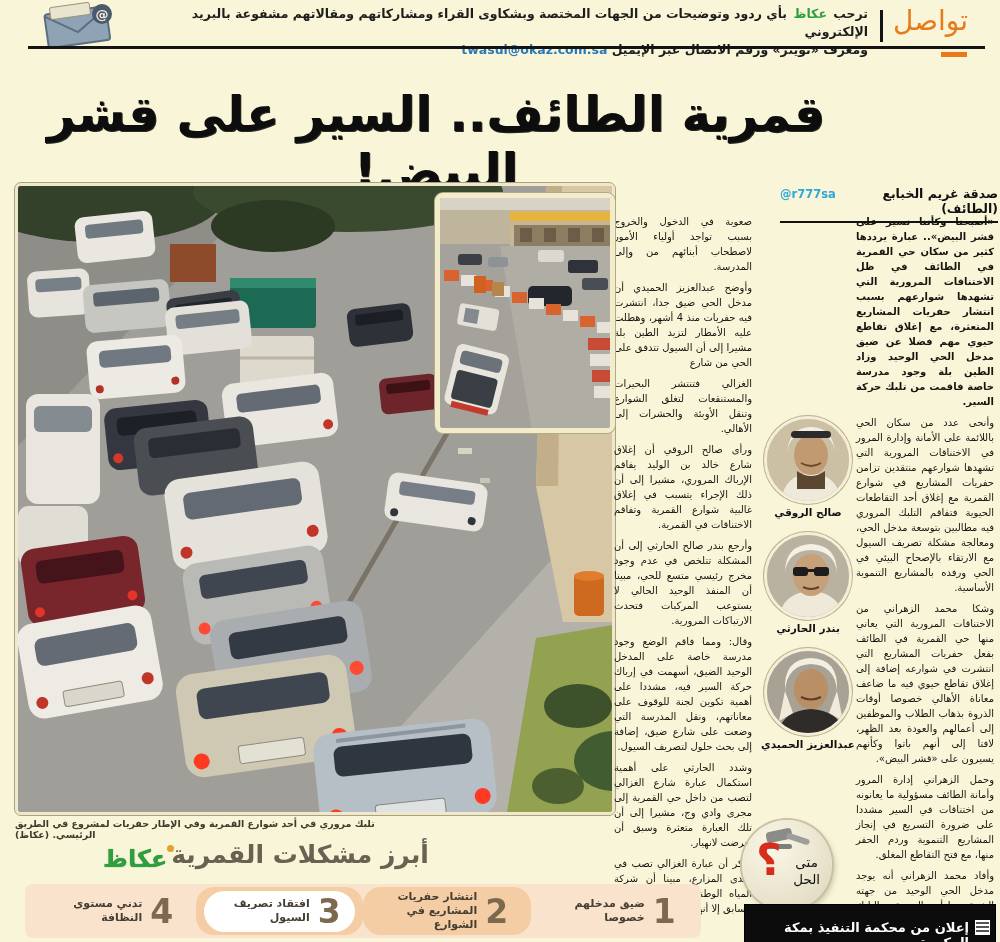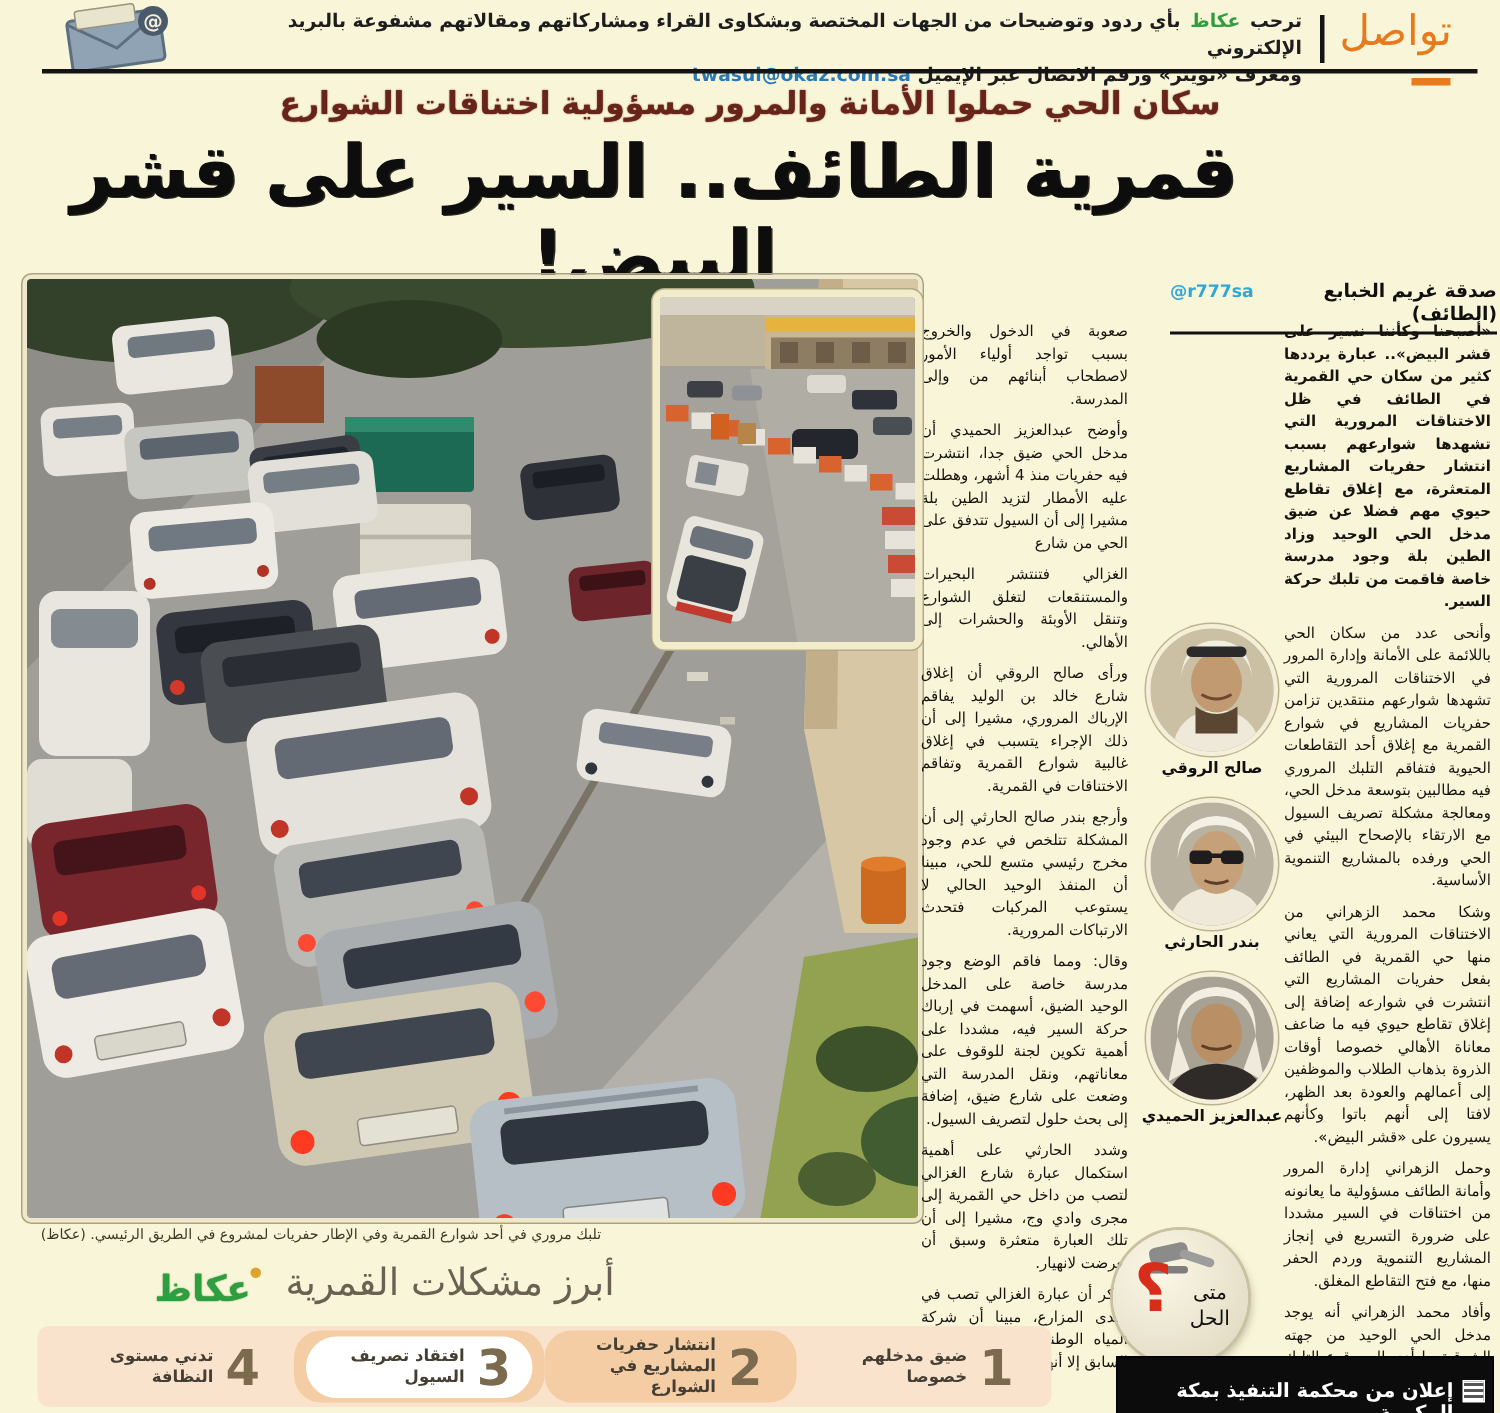--- a/index.html
+++ b/index.html
@@ -13,41 +13,41 @@
   .sec-label{left:893px;top:4px;font-size:28px;font-weight:400;color:#e87a1e;direction:rtl;}
   .sec-bar{left:880px;top:10px;width:3px;height:32px;background:#141414;}
   .rule{left:28px;top:46px;width:957px;height:3px;background:#141414;}
   .rule-accent{left:941px;top:52px;width:26px;height:5px;background:#e87a1e;}
   
   .kicker{left:0;top:57px;width:1000px;text-align:center;direction:rtl;font-size:21px;font-weight:900;color:#67241a;text-shadow:0 0 1px #67241a;}
   .title{left:0;top:86px;width:872px;text-align:center;direction:rtl;font-size:49px;font-weight:900;color:#0d0d0d;letter-spacing:-1px;text-shadow:1px 1px 0 #2a2a22;}
   
   .photo{left:15px;top:183px;width:600px;height:632px;border-radius:6px;overflow:hidden;border:3px solid #efe8ca;outline:1px solid #aaa181;background:#a09e98;}
   .inset{left:435px;top:193px;width:180px;height:240px;border:5px solid #f3ecca;border-radius:8px;overflow:hidden;box-shadow:0 0 0 1px #b2a987;background:#aeaba3;z-index:3;}
-  .caption{left:15px;top:818px;width:398px;direction:rtl;text-align:center;font-size:9.5px;font-weight:400;color:#3c3a28;}
+  .caption{left:15px;top:818px;width:398px;direction:rtl;text-align:left;font-size:9.5px;font-weight:700;color:#3c3a28;}
   
   .byline{left:780px;top:186px;width:218px;direction:rtl;display:flex;align-items:baseline;gap:6px;border-bottom:2px solid #111;padding-bottom:5px;font-size:12.5px;font-weight:900;color:#101010;}
   .byline .handle{color:#2fa8d8;font-size:11.5px;direction:ltr;unicode-bidi:embed;}
   .cols{left:614px;top:214px;width:380px;height:716px;direction:rtl;column-count:2;column-gap:104px;column-fill:auto;overflow:hidden;text-align:justify;font-size:10px;line-height:1.5;color:#15150f;}
   .cols p{margin:0 0 6px;}
   .cols p.lead{font-weight:700;}
   
   .portrait{left:756px;width:104px;text-align:center;z-index:4;}
   .p-circle{width:88px;height:88px;margin:0 auto;border-radius:50%;overflow:hidden;border:3px solid #f5efda;box-shadow:0 0 0 1px #bdb38c;background:#d9cdb4;}
   .p-name{margin-top:2px;font-size:10.5px;font-weight:900;color:#101010;direction:rtl;}
   
   .badge{left:742px;top:820px;width:90px;height:90px;border-radius:50%;background:radial-gradient(circle at 35% 30%,#fbf7e6,#ddd6bd);box-shadow:0 0 0 2px #c9c1a2,2px 3px 6px rgba(0,0,0,.25);z-index:5;}
   .badge .q{position:absolute;left:14px;top:18px;font-size:44px;font-weight:900;color:#d92d1c;line-height:1;}
   .badge .bl{position:absolute;right:12px;top:34px;font-size:13.5px;font-weight:400;color:#111;direction:rtl;line-height:1.25;text-align:center;}
   
   .ad{left:744px;top:904px;width:252px;z-index:6;}
   .ad-bar{display:flex;direction:rtl;gap:6px;background:#0c0c0c;color:#fff;font-size:13px;font-weight:900;padding:15px 5px;border:1px solid #000;}
   .ad-emblem{width:15px;height:15px;background:repeating-linear-gradient(0deg,#fff 0 2px,#555 2px 4px);border:1px solid #fff;flex:0 0 auto;}
   
-  .prob-title{left:150px;top:840px;width:300px;text-align:center;direction:rtl;font-size:25px;font-weight:400;color:#6a6152;}
+  .prob-title{left:150px;top:840px;width:300px;text-align:center;direction:rtl;font-size:25px;font-weight:700;color:#6a6152;}
   .okaz-logo{left:103px;top:845px;font-size:24px;font-weight:900;color:#2f9e3f;direction:rtl;text-shadow:0 0 1px #1d7a2c;}
   .okaz-logo i{display:inline-block;width:7px;height:7px;background:#e0a22c;border-radius:50%;margin-right:2px;vertical-align:top;}
   .prob-bar{left:25px;top:884px;width:676px;height:54px;background:#f9e3cd;border-radius:8px;display:flex;direction:rtl;align-items:stretch;padding:3px;}
   .prob-cell{flex:1;display:flex;direction:rtl;align-items:center;justify-content:center;gap:8px;}
   .prob-cell.peach{background:#f4cda5;border-radius:18px;}
   .prob-num{font-size:33px;font-weight:900;color:#7c6a4f;line-height:1;}
   .prob-text{font-size:11px;font-weight:900;color:#453e32;line-height:1.25;max-width:92px;text-align:right;}
   .oval{background:#fff;border-radius:30px;display:flex;direction:rtl;align-items:center;gap:8px;padding:4px 14px;}
   svg{display:block;}
 </style>
@@ -72,21 +72,20 @@
       <span class="brand-inline">عكاظ</span>
       <span>بأي ردود وتوضيحات من الجهات المختصة وبشكاوى القراء ومشاركاتهم ومقالاتهم مشفوعة بالبريد الإلكتروني</span></span><br>
     <span>ومعرف «تويتر» ورقم الاتصال عبر الإيميل</span>
     <span class="email">twasul@okaz.com.sa</span>
   </div>
   <div class="abs sec-bar"></div>
   <div class="abs sec-label">تواصل</div>
   <div class="abs rule"></div>
   <div class="abs rule-accent"></div>
 
-  <div class="abs kicker">سكان الحي حملوا الأمانة والمرور مسؤولية اختناقات الشوارع</div>
   <div class="abs title">قمرية الطائف.. السير على قشر البيض!</div>
 
   <div class="abs photo">
     <svg width="600" height="632" viewBox="0 0 600 632">
       <rect width="600" height="632" fill="#a09e98"></rect>
       <polygon points="300,632 600,632 600,300" fill="#b3b1aa"></polygon>
       <polygon points="0,0 250,0 0,260" fill="#8f8d88"></polygon>
 
       <polygon points="528,0 600,0 600,436 545,436 518,300" fill="#d8c7a5"></polygon>
       <polygon points="528,0 544,0 540,300 518,300" fill="#c2ae89"></polygon>

